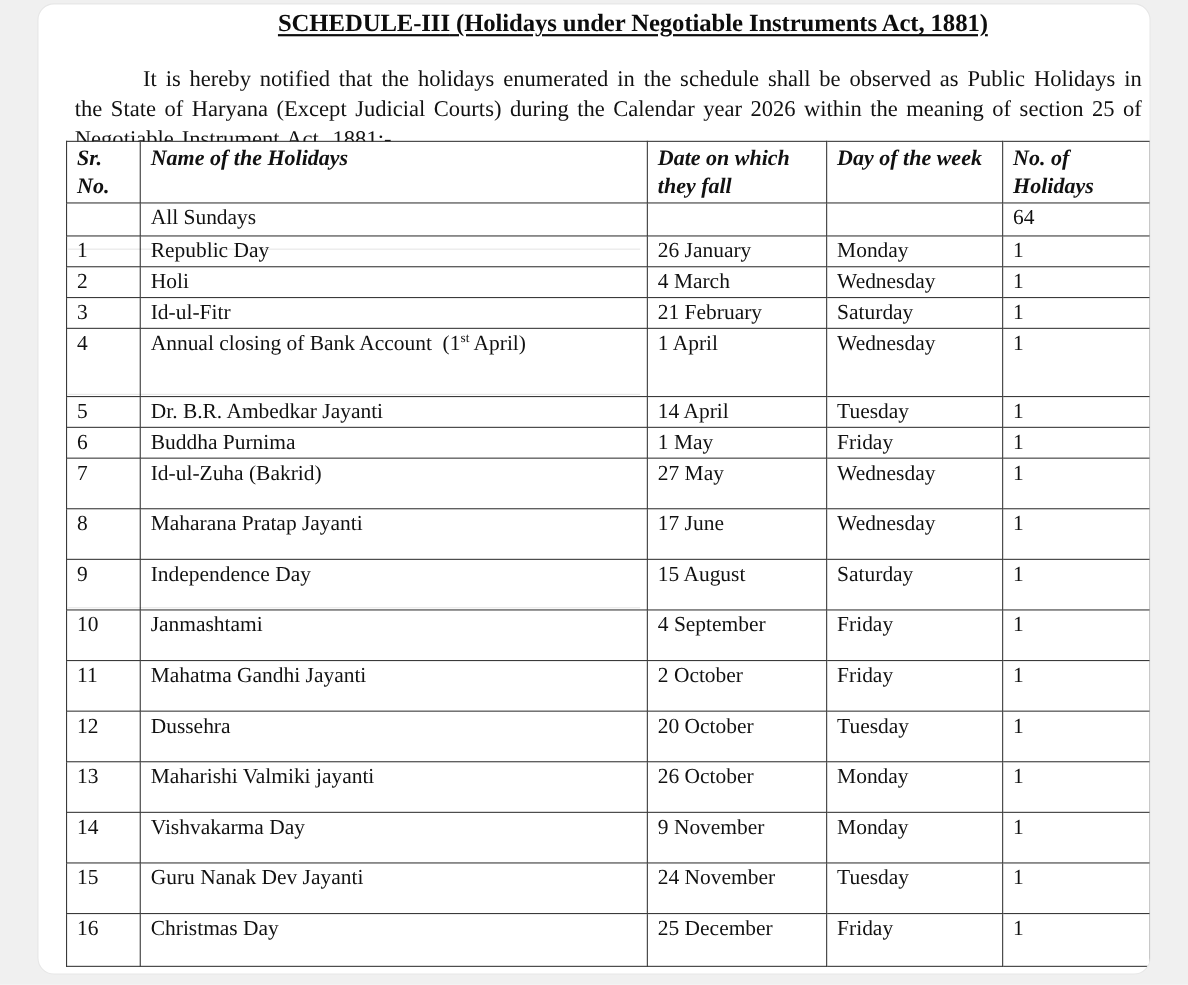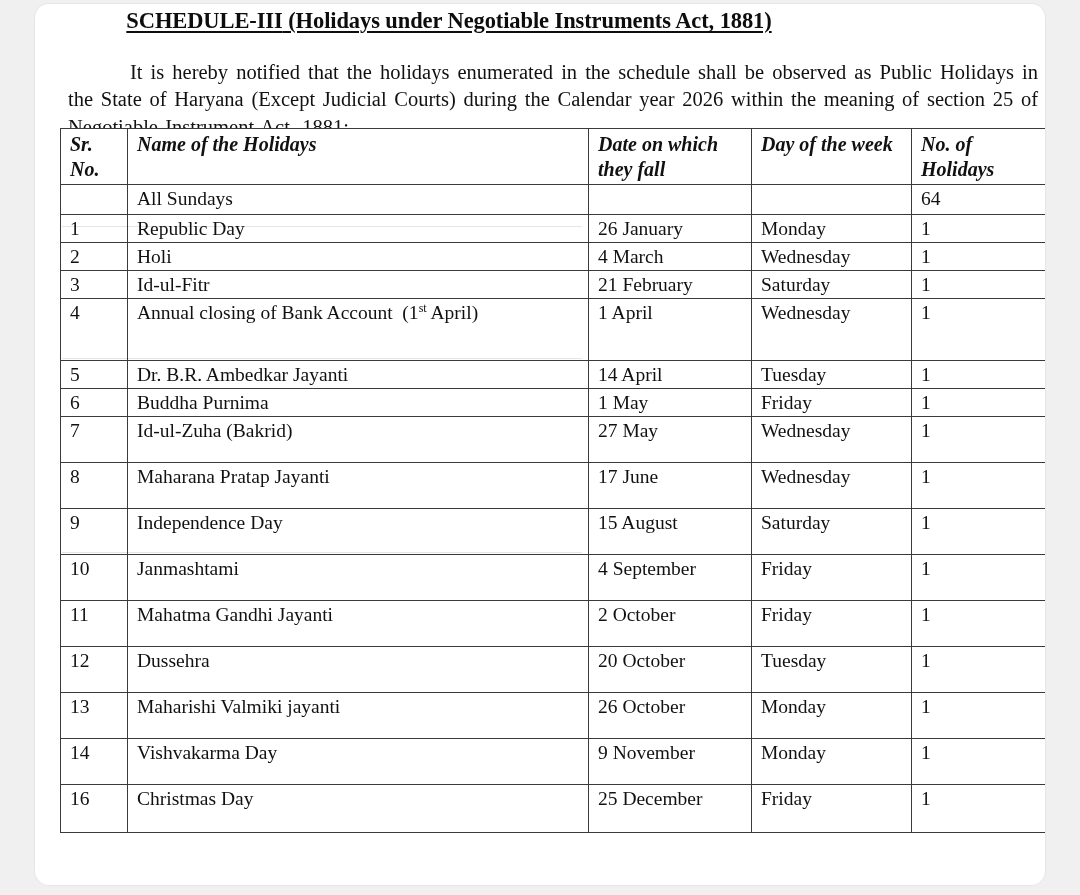--- a/index.html
+++ b/index.html
@@ -22,21 +22,21 @@
   #sheet {
     position: absolute;
     left: -35px; top: -4px;
     width: 1080px; height: 895px;
   }
   
   .doc-title {
     position: absolute;
     left: 0; top: 8px;
     width: 898px;
-    text-align: center;
+    text-align: right;
     font-size: 22.5px;
     font-weight: bold;
     letter-spacing: -0.1px;
     color: #0d0d0d;
   }
   .doc-title .ul {
     text-decoration: underline;
     text-underline-offset: 3px;
     text-decoration-thickness: 2px;
   }
@@ -228,20 +228,27 @@
             <td class="pad-low">Monday</td>
             <td class="pad-low">1</td>
           </tr>
           <tr style="height: 46px;">
             <td class="c-sr-cell pad-mid">14</td>
             <td class="pad-mid">Vishvakarma Day</td>
             <td class="pad-low">9 November</td>
             <td class="pad-low">Monday</td>
             <td class="pad-low">1</td>
           </tr>
+          <tr style="height: 46px;">
+            <td class="c-sr-cell pad-mid">15</td>
+            <td class="pad-mid">Guru Nanak Dev Jayanti</td>
+            <td class="pad-low">24 November</td>
+            <td class="pad-low">Tuesday</td>
+            <td class="pad-low">1</td>
+          </tr>
           <tr style="height: 48px;">
             <td class="c-sr-cell pad-mid">16</td>
             <td class="pad-mid">Christmas Day</td>
             <td class="pad-low">25 December</td>
             <td class="pad-low">Friday</td>
             <td class="pad-low">1</td>
           </tr>
         </tbody>
     </table>
 

